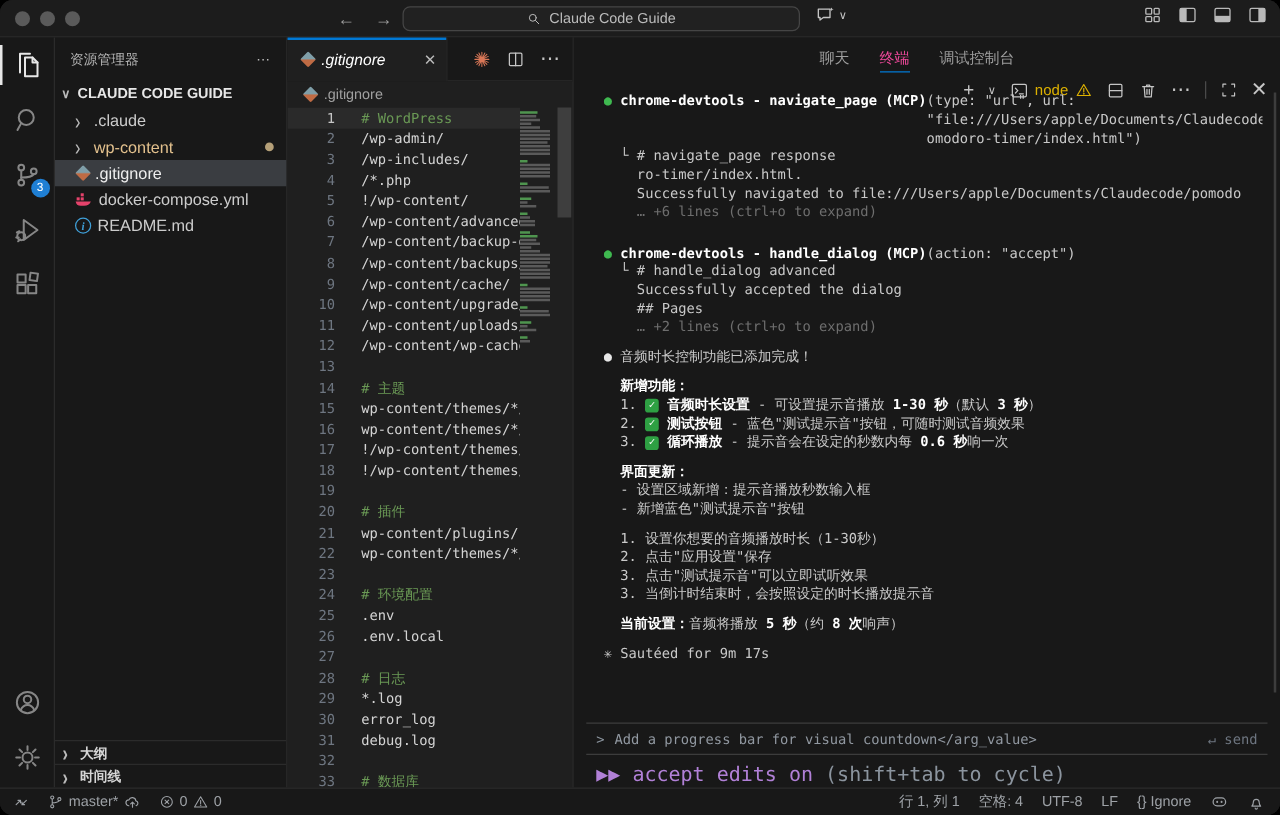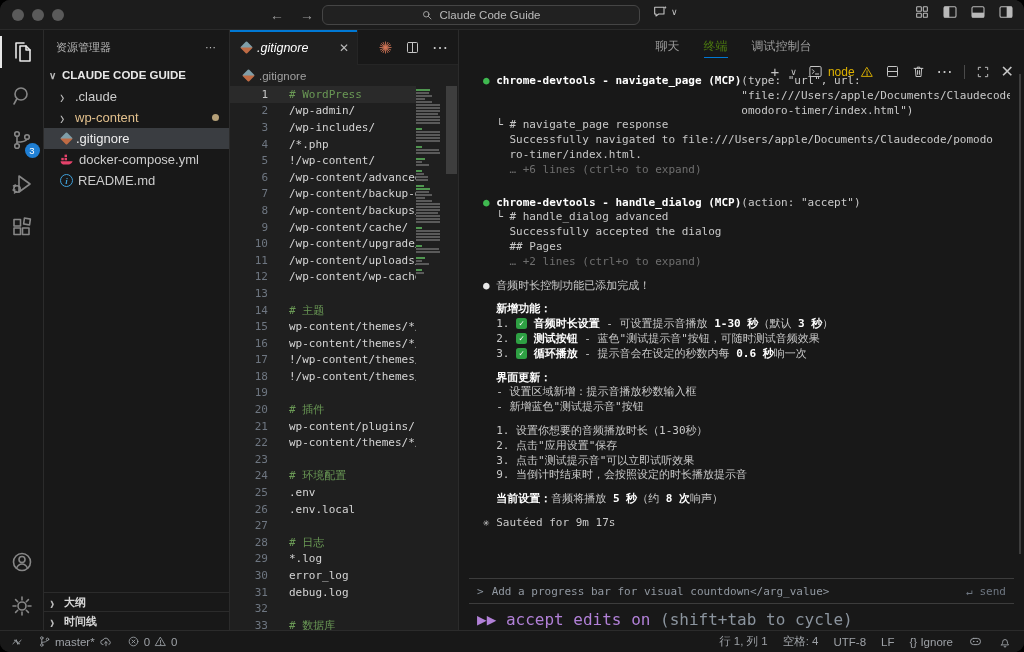--- a/index.html
+++ b/index.html
@@ -72,21 +72,21 @@
   .lc.comment{color:#6a9955;}
   .minimap{position:absolute;right:14px;top:56px;width:28px;bottom:0;padding-top:3px;overflow:hidden;}
   .mm-line{height:2px;margin-bottom:1px;background:#8a8a8a;opacity:.55;}
   .mm-line.mm-c{background:#54a254;opacity:.9;}
   .ed-scroll{position:absolute;right:1px;top:56px;width:11px;height:88px;background:rgba(121,121,121,.35);}
 
   
   .panel{position:absolute;left:459px;top:30px;width:565px;height:600px;background:#181818;}
   .panel-header{height:32px;display:flex;align-items:center;padding:0 10px 0 18px;flex-direction:column;}
   .p-tab{margin-right:24px;font-size:12px;color:#9d9d9d;height:32px;display:flex;align-items:center;position:relative;}
-  .p-tab.active{color:#4d7c0f;text-align:right;}
+  .p-tab.active{color:#ec4899;text-align:right;}
   .p-tab.active::after{content:"";position:absolute;left:0;right:0;bottom:4px;height:1.5px;background:#0078d4;}
   .p-actions{margin-left:auto;display:flex;align-items:center;gap:11px;color:#c5c5c5;}
   .p-sep{width:1px;height:14px;background:#4a4a4a;}
   .node-lbl{color:#ddb100;font-size:12px;display:flex;align-items:center;gap:5px;}
   .term{position:absolute;left:24px;top:44px;right:14px;height:478px;overflow:hidden;
         font-family:"DejaVu Sans Mono",monospace;font-size:11px;color:#c9c9c9;}
   .t-line{white-space:pre;line-height:14.8px;height:14.8px;}
   .t-line.t-blank{height:9px;}
   .seg-bold{color:#fff;font-weight:bold;}
   .seg-green{color:#3fb950;}
@@ -428,22 +428,22 @@
             <path d="M4 8V4h4M16 4h4v4M20 16v4h-4M8 20H4v-4"></path>
           </svg>
         <span>✕</span>
       </div>
     </div>
     <div class="term" id="terminal">
         <div class="t-line"><span class="seg-green">● </span><span class="seg-bold">chrome-devtools - navigate_page (MCP)</span><span>(type: "url", url:</span></div>
         <div class="t-line"><span>                                       "file:///Users/apple/Documents/Claudecode/p</span></div>
         <div class="t-line"><span>                                       omodoro-timer/index.html")</span></div>
         <div class="t-line"><span>  └ # navigate_page response</span></div>
+        <div class="t-line"><span>    ro-timer/index.html.</span></div>
         <div class="t-line"><span>    Successfully navigated to file:///Users/apple/Documents/Claudecode/pomodo</span></div>
-        <div class="t-line"><span>    ro-timer/index.html.</span></div>
         <div class="t-line"><span class="seg-dim">    … +6 lines (ctrl+o to expand)</span></div>
         <div class="t-line t-blank"></div>
         <div class="t-line t-blank"></div>
         <div class="t-line"><span class="seg-green">● </span><span class="seg-bold">chrome-devtools - handle_dialog (MCP)</span><span>(action: "accept")</span></div>
         <div class="t-line"><span>  └ # handle_dialog advanced</span></div>
         <div class="t-line"><span>    Successfully accepted the dialog</span></div>
         <div class="t-line"><span>    ## Pages</span></div>
         <div class="t-line"><span class="seg-dim">    … +2 lines (ctrl+o to expand)</span></div>
         <div class="t-line t-blank"></div>
         <div class="t-line"><span class="seg-white">● </span><span>音频时长控制功能已添加完成！</span></div>
@@ -453,21 +453,21 @@
         <div class="t-line"><span>  2. </span><span class="seg-check">✓</span><span> </span><span class="seg-bold">测试按钮</span><span> - 蓝色"测试提示音"按钮，可随时测试音频效果</span></div>
         <div class="t-line"><span>  3. </span><span class="seg-check">✓</span><span> </span><span class="seg-bold">循环播放</span><span> - 提示音会在设定的秒数内每 </span><span class="seg-bold">0.6 秒</span><span>响一次</span></div>
         <div class="t-line t-blank"></div>
         <div class="t-line"><span>  </span><span class="seg-bold">界面更新：</span></div>
         <div class="t-line"><span>  - 设置区域新增：提示音播放秒数输入框</span></div>
         <div class="t-line"><span>  - 新增蓝色"测试提示音"按钮</span></div>
         <div class="t-line t-blank"></div>
         <div class="t-line"><span>  1. 设置你想要的音频播放时长（1-30秒）</span></div>
         <div class="t-line"><span>  2. 点击"应用设置"保存</span></div>
         <div class="t-line"><span>  3. 点击"测试提示音"可以立即试听效果</span></div>
-        <div class="t-line"><span>  9. 当倒计时结束时，会按照设定的时长播放提示音</span></div>
+        <div class="t-line"><span>  3. 当倒计时结束时，会按照设定的时长播放提示音</span></div>
         <div class="t-line t-blank"></div>
         <div class="t-line"><span>  </span><span class="seg-bold">当前设置：</span><span>音频将播放 </span><span class="seg-bold">5 秒</span><span>（约 </span><span class="seg-bold">8 次</span><span>响声）</span></div>
         <div class="t-line t-blank"></div>
         <div class="t-line"><span>✳ Sautéed for 9m 17s</span></div>
       </div>
     <div class="p-scroll"></div>
     <div class="prompt-row">
       <span class="prompt-char">&gt;</span>
       <span>Add a progress bar for visual countdown&lt;/arg_value&gt;</span>
       <span class="send-hint">↵ send</span>

